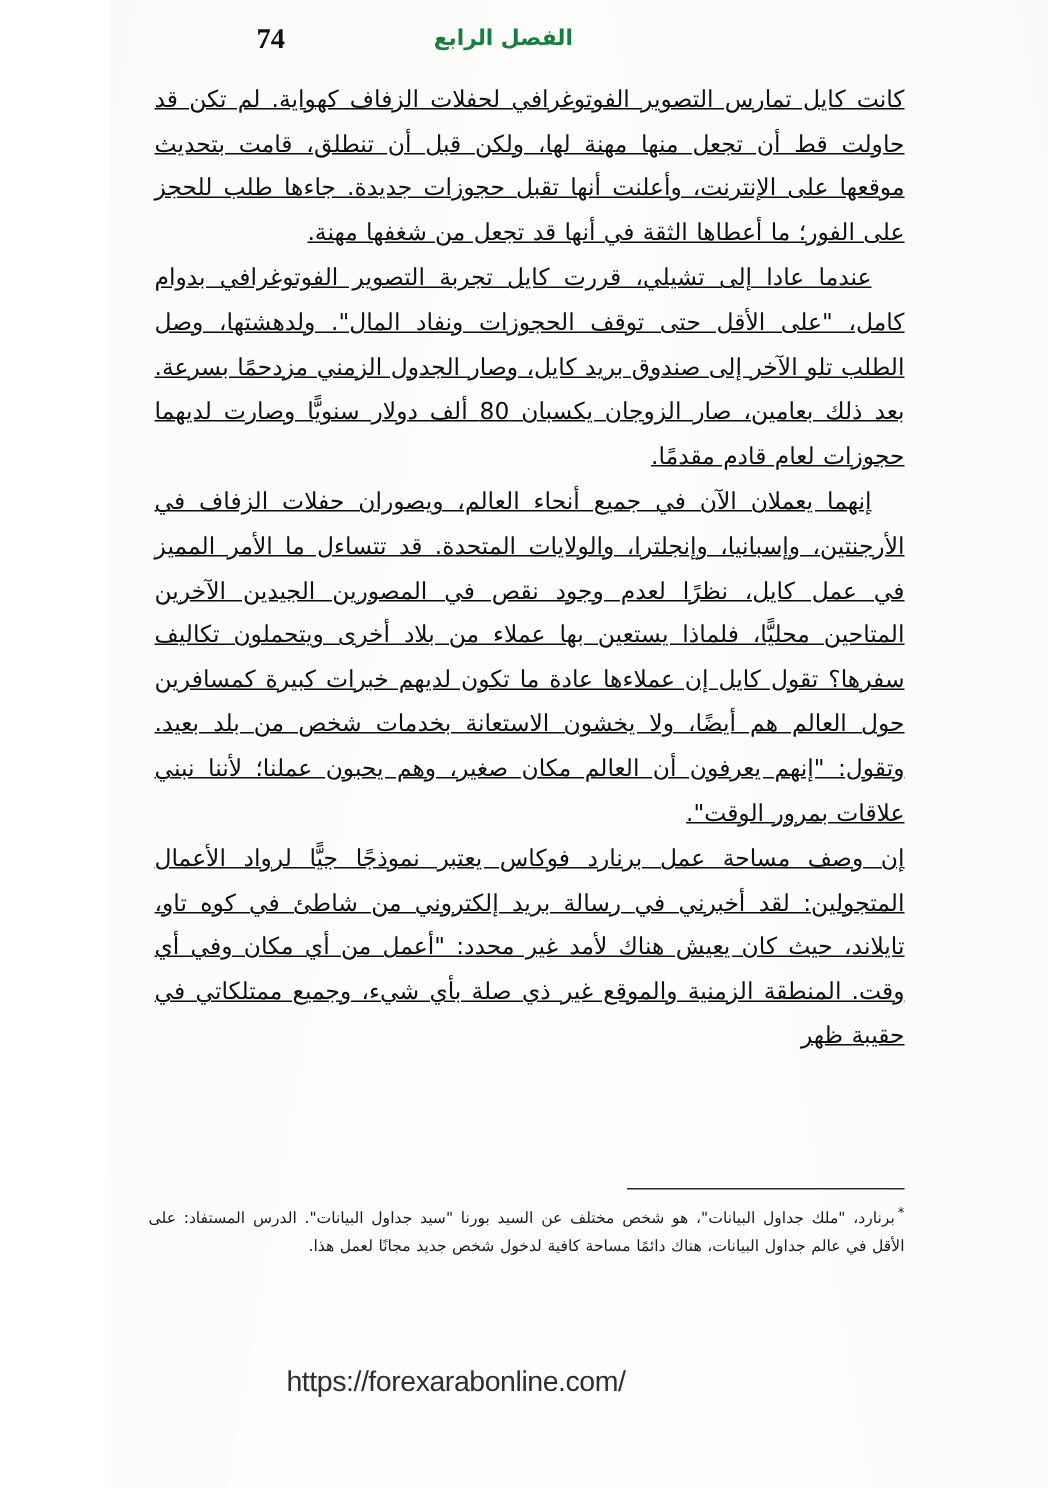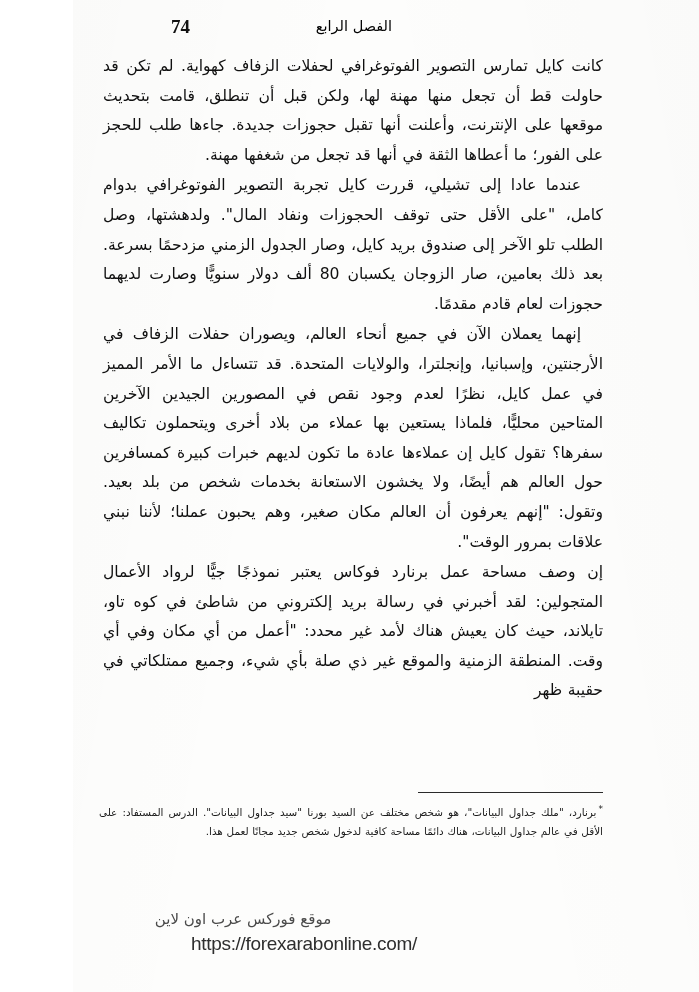--- a/index.html
+++ b/index.html
@@ -40,46 +40,47 @@
   .runhead {
     position: absolute;
     top: 16px;
     left: 96px;
     right: 96px;
     height: 26px;
     direction: rtl;
   }
   .runhead .chapter {
     position: absolute;
-    right: 211px;
+    right: 221px;
     top: 2px;
     font-size: 14.5px;
-    font-weight: 400;
+    font-weight: 700;
     letter-spacing: -0.2px;
-    color: #000000;
+    color: #15803d;
   }
   .runhead .folio {
     position: absolute;
     left: 2px;
     top: 0px;
     font-size: 19px;
     font-weight: 700;
     font-family: "Liberation Serif", serif;
     color: #111;
   }
 
   
   .body {
     position: absolute;
     top: 52px;
     right: 96px;
     width: 500px;
     direction: rtl;
     text-align: justify;
     text-align-last: right;
+    text-decoration: underline;
   }
 
   .para {
     font-size: 15.6px;
     line-height: 29.6px;
     margin: 0 0 1px 0;
     word-spacing: 0.6px;
     color: #101010;
   }
   .para.indent {
@@ -182,18 +183,17 @@
     </div>
 
     <div class="footnote-area">
       <div class="footnote-rule"></div>
       <div class="footnote-text">
         <span class="fn-mark">*</span><span>برنارد، "ملك جداول البيانات"، هو شخص مختلف عن السيد بورنا "سيد جداول البيانات". الدرس المستفاد: على الأقل في عالم جداول البيانات، هناك دائمًا مساحة كافية لدخول شخص جديد مجانًا لعمل هذا.</span>
       </div>
     </div>
 
     <div class="watermark">
-      <div class="wm-ar">موقع فوركس عرب اون لاين</div>
       <div class="wm-url">https://forexarabonline.com/</div>
     </div>
 
   </div>
 </div>
 
 </body></html>

